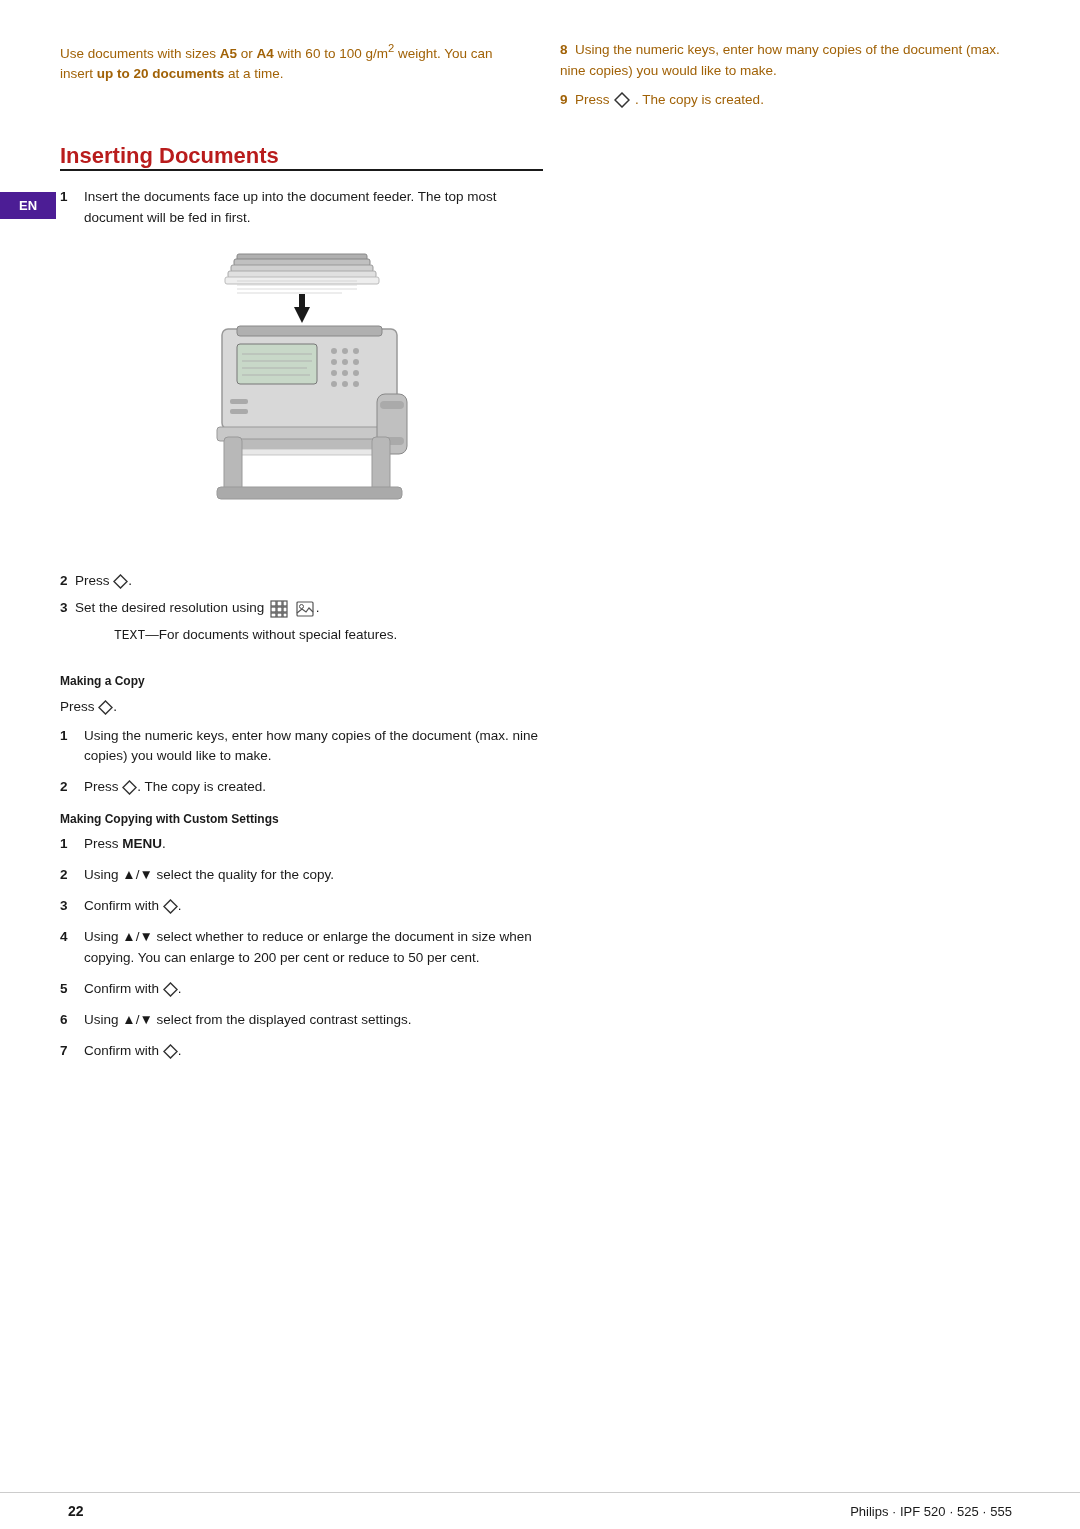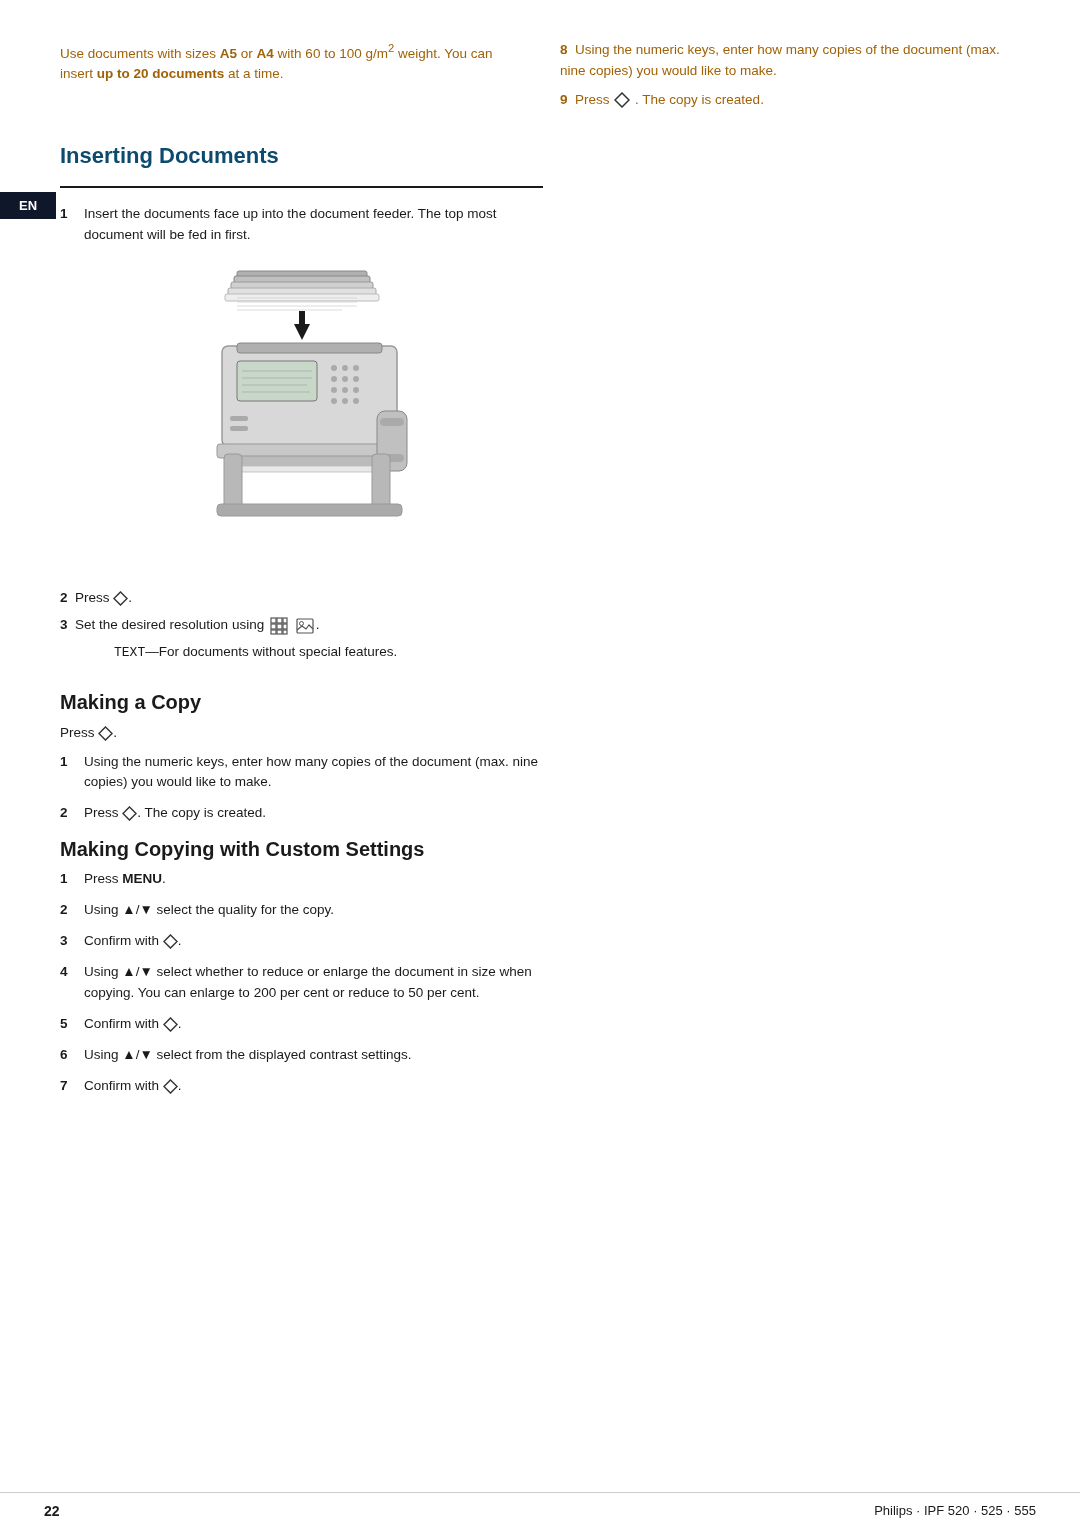--- a/index.html
+++ b/index.html
@@ -20,21 +20,21 @@
       background: #ffffff;
       padding: 0;
       position: relative;
     }
 
     
     .lang-tab {
       position: absolute;
       left: 0;
       top: 192px;
-      background: #0f172a;
+      background: #4c1d95;
       color: #ffffff;
       font-size: 13px;
       font-weight: bold;
       padding: 6px 12px;
       writing-mode: horizontal-tb;
       z-index: 10;
       width: 56px;
       text-align: center;
     }
 
@@ -69,29 +69,29 @@
     .intro-text {
       font-size: 13.5px;
       line-height: 1.55;
       color: #a16207;
     }
 
     
     .section-heading {
       font-size: 22px;
       font-weight: bold;
-      color: #0c4a6e;
+      color: #b91c1c;
       border-bottom: 2px solid #1a1a1a;
-      padding-bottom: 17px;
+      padding-bottom: 0;
       margin-bottom: 16px;
       margin-top: 8px;
     }
 
     .subsection-heading {
-      font-size: 20px;
+      font-size: 12px;
       font-weight: bold;
       color: #1a1a1a;
       margin-bottom: 8px;
       margin-top: 14px;
     }
 
     
     .main-columns {
       display: flex;
       gap: 40px;
@@ -168,22 +168,22 @@
 
     
     .page-footer {
       position: absolute;
       bottom: 0;
       left: 0;
       right: 0;
       border-top: 1px solid #ccc;
       display: flex;
       justify-content: space-between;
-      align-items: flex-start;
-      padding: 10px 44px;
+      align-items: flex-end;
+      padding: 10px 68px;
       font-size: 13px;
       color: #1a1a1a;
     }
 
     .footer-page-num {
       font-weight: bold;
       font-size: 14px;
     }
 
     .footer-brand {

